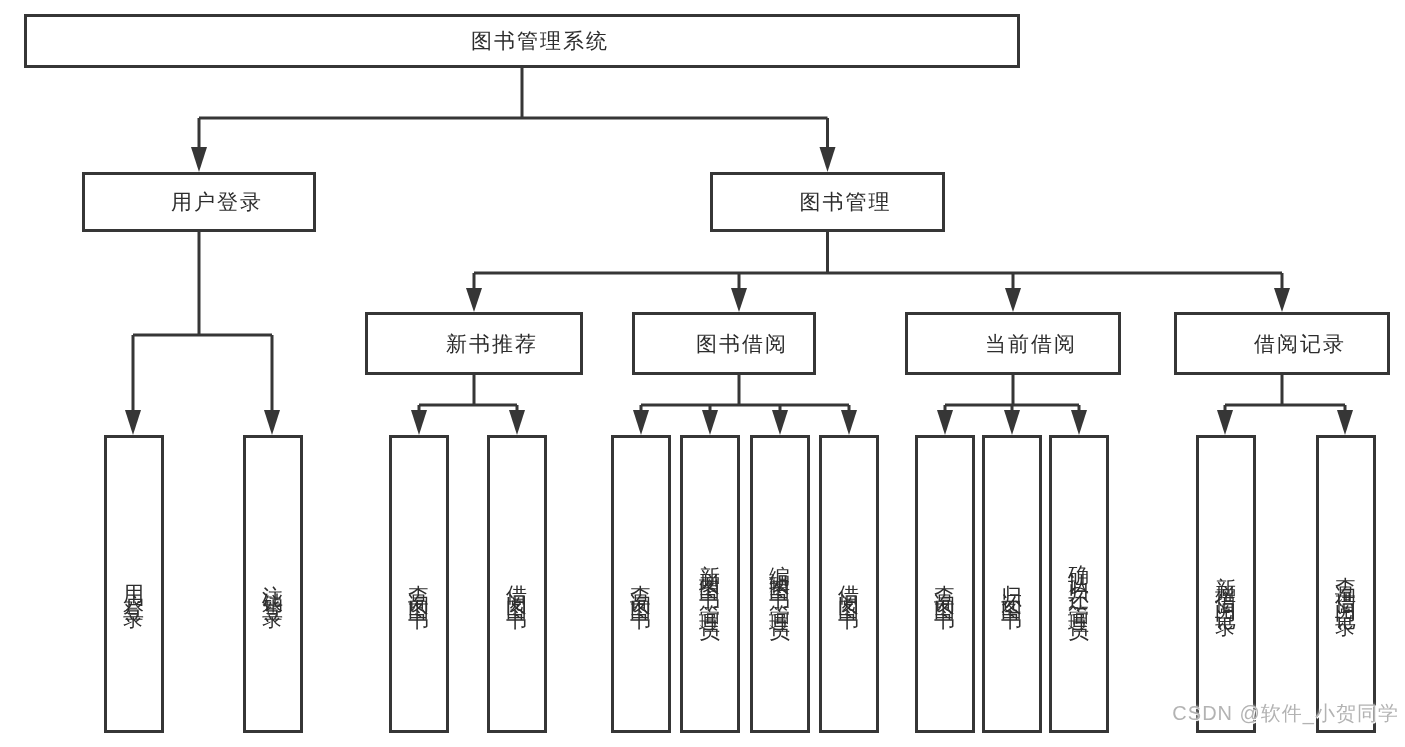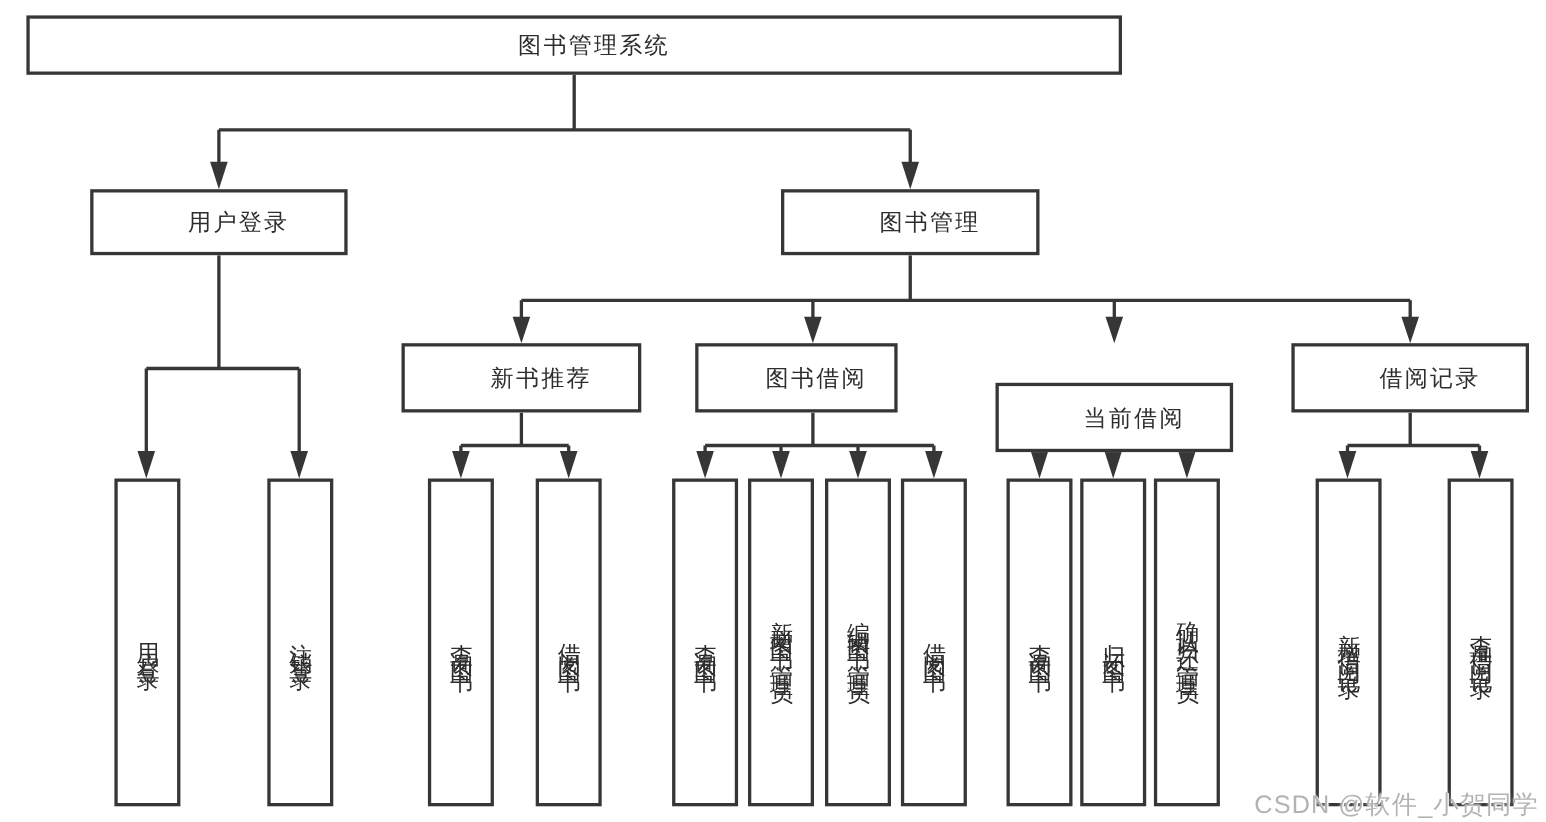--- a/index.html
+++ b/index.html
@@ -58,22 +58,22 @@
     text-orientation: mixed;
     font-size: 21px;
     color: #2d2d2d;
     letter-spacing: 8px;
     line-height: 1;
     white-space: nowrap;
   }
   .watermark {
     position: absolute;
     right: 6px;
-    bottom: 0;
-    font-size: 23px;
+    bottom: 20px;
+    font-size: 20px;
     color: #b3b3b3;
     letter-spacing: 1px;
     text-shadow: 0 0 3px #ffffff, 1px 1px 0 #ffffff;
     z-index: 5;
     white-space: nowrap;
   }
 </style>
 </head>
 <body>
 
@@ -123,21 +123,21 @@
   <div class="hbox" style="left:710px; top:172px; width:235px; height:60px;">
     <span>图书管理</span>
   </div>
 
   <div class="hbox" style="left:365px; top:312px; width:218px; height:63px;">
     <span>新书推荐</span>
   </div>
   <div class="hbox" style="left:632px; top:312px; width:184px; height:63px;">
     <span>图书借阅</span>
   </div>
-  <div class="hbox" style="left:905px; top:312px; width:216px; height:63px;margin-top:36px;">
+  <div class="hbox" style="left:905px; top:312px; width:216px; height:63px;">
     <span>当前借阅</span>
   </div>
   <div class="hbox" style="left:1174px; top:312px; width:216px; height:63px;">
     <span>借阅记录</span>
   </div>
 
   <div class="vbox" style="left:104px;">
     <span>用户登录</span>
   </div>
   <div class="vbox" style="left:243px;">

